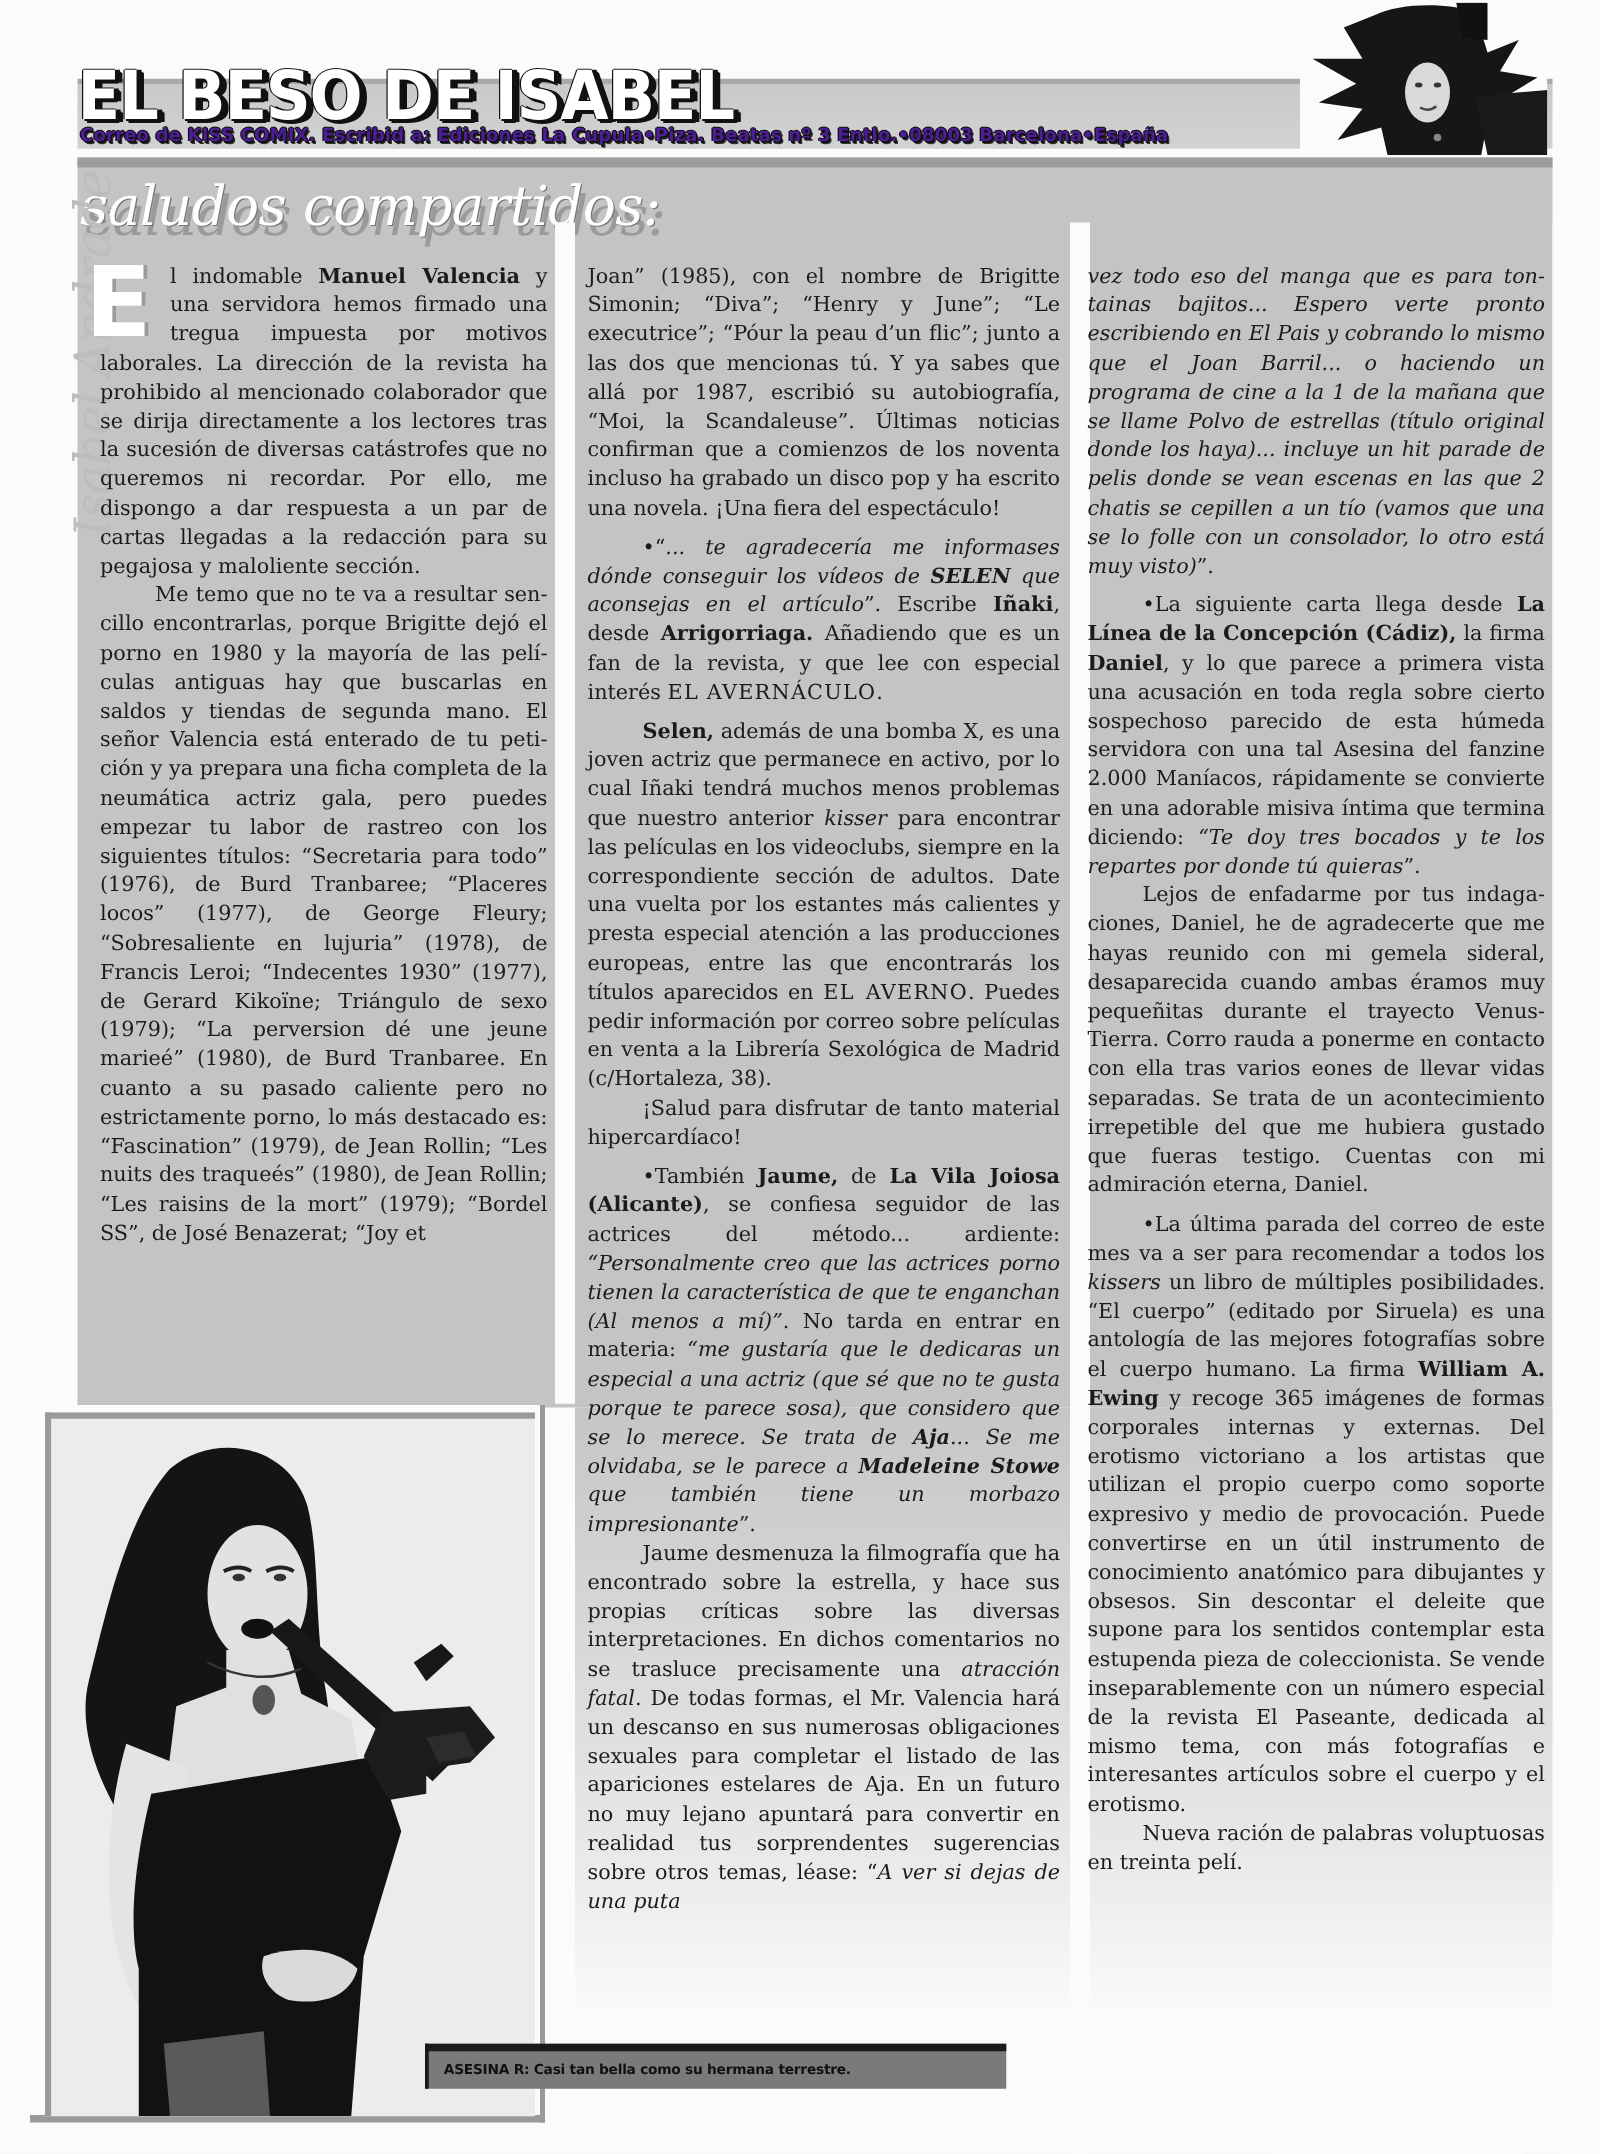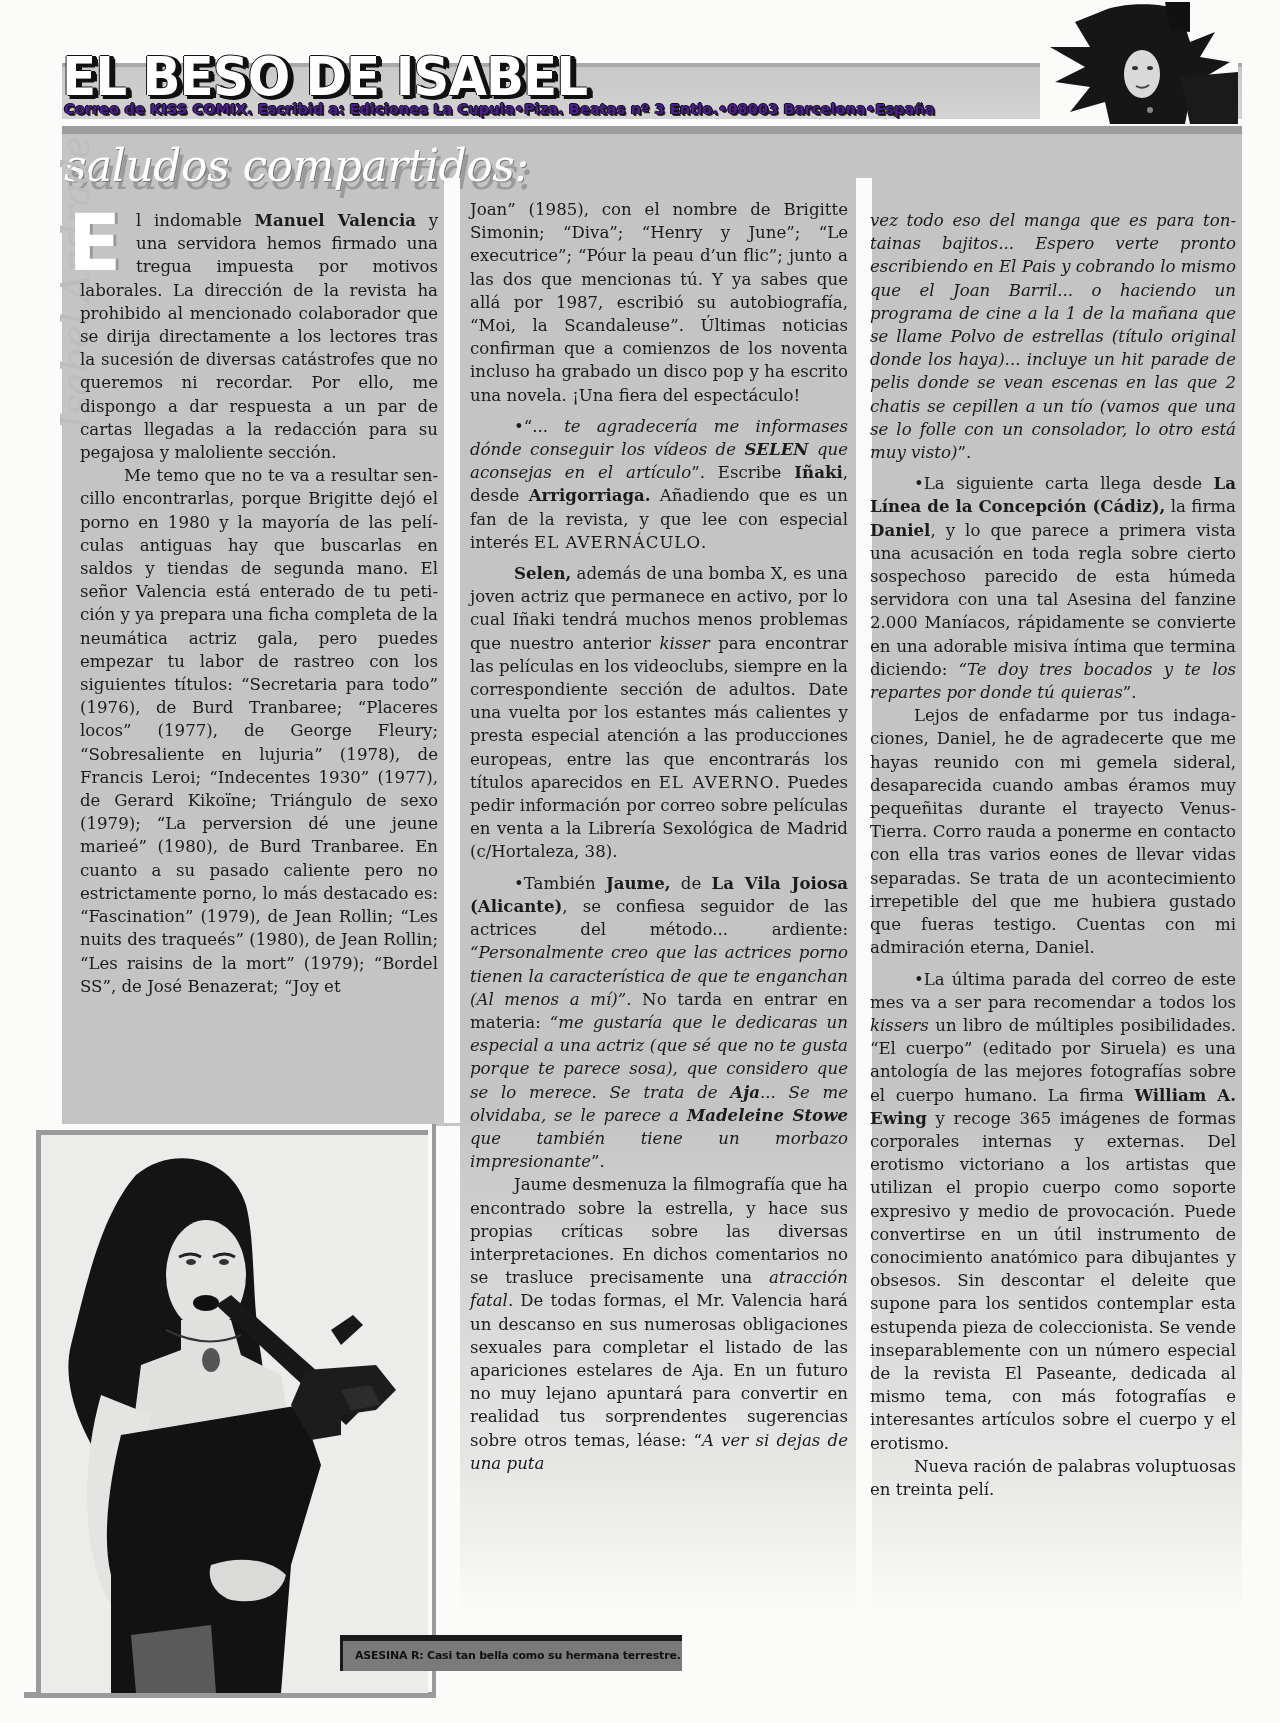--- a/index.html
+++ b/index.html
@@ -71,21 +71,21 @@
   .photo-frame {
     position: absolute; left: 24px; top: 1124px; width: 412px; height: 574px;
     background: #fbfbfa; border-right: 4px solid #9a9a9a; border-bottom: 6px solid #9a9a9a;
   }
   .photo {
     position: absolute; left: 36px; top: 1130px; width: 392px; height: 563px;
     border-left: 5px solid #9a9a9a; border-top: 5px solid #9a9a9a;
     background: #ededeb; overflow: hidden;
   }
   .caption {
-    position: absolute; left: 340px; top: 1635px; width: 342px; height: 36px;
+    position: absolute; left: 340px; top: 1635px; width: 465px; height: 36px;
     background: #7a7a7a; border-top: 6px solid #1a1a1a; border-left: 3px solid #1a1a1a;
     font-family: "DejaVu Sans", sans-serif; font-weight: 700; font-size: 11px;
     color: #111; padding: 8px 0 0 12px; white-space: nowrap; letter-spacing: -0.2px;
   }
 </style>
 </head>
 <body>
 
 <div class="masthead-band"></div>
 <div class="masthead-title">EL BESO DE ISABEL</div>
@@ -116,24 +116,25 @@
 <div class="col-bg" style="left:872px; top:1126px; width:370px; height:490px; background:linear-gradient(#c6c6c6, #e7e7e6 70%, #fbfbfa);"></div>
 
 <div class="col" style="left:80px; top:209px; width:358px;">
   <p>
     <span class="dropcap">E</span>
     <span>l indomable <b>Manuel Valencia</b> y una servidora hemos firmado una tregua impuesta por motivos laborales. La dirección de la revista ha prohibido al mencionado colaborador que se dirija directamente a los lectores tras la suce­sión de diversas catástrofes que no que­remos ni recordar. Por ello, me dispongo a dar respuesta a un par de cartas lle­gadas a la redacción para su pegajosa y maloliente sección.</span>
   </p>
   <p class="indent">Me temo que no te va a resultar sen­cillo encontrarlas, porque Brigitte dejó el porno en 1980 y la mayoría de las pelí­culas antiguas hay que buscarlas en saldos y tiendas de segunda mano. El señor Valencia está enterado de tu peti­ción y ya prepara una ficha completa de la neumática actriz gala, pero puedes empezar tu labor de rastreo con los siguientes títulos: “Secretaria para todo” (1976), de Burd Tranbaree; “Placeres locos” (1977), de George Fleury; “Sobresaliente en lujuria” (1978), de Francis Leroi; “Indecentes 1930” (1977), de Gerard Kikoïne; Triángulo de sexo (1979); “La perversion dé une jeune marieé” (1980), de Burd Tranbaree. En cuanto a su pasado caliente pero no estric­tamente porno, lo más destacado es: “Fascination” (1979), de Jean Rollin; “Les nuits des traqueés” (1980), de Jean Rollin; “Les raisins de la mort” (1979); “Bordel SS”, de José Benazerat; “Joy et</p>
 </div>
 
-<div class="col" style="left:470px; top:198px; width:378px;">
+<div class="col" style="left:470px; top:209px; width:378px;">
   <p>Joan” (1985), con el nombre de Brigitte Simonin; “Diva”; “Henry y June”; “Le executrice”; “Póur la peau d’un flic”; junto a las dos que mencionas tú. Y ya sabes que allá por 1987, escribió su auto­biografía, “Moi, la Scandaleuse”. Últimas noticias confirman que a comienzos de los noventa incluso ha grabado un disco pop y ha escrito una novela. ¡Una fiera del espectáculo!</p>
   <p class="indent gap">•“<i>... te agradecería me informases dónde conseguir los vídeos de <b>SELEN</b> que aconsejas en el artículo</i>”. Escribe <b>Iñaki</b>, desde <b>Arrigorriaga.</b> Añadiendo que es un fan de la revista, y que lee con especial interés <span class="caps">EL AVERNÁCULO</span>.</p>
   <p class="indent gap"><b>Selen,</b> además de una bomba X, es una joven actriz que permanece en activo, por lo cual Iñaki tendrá muchos menos problemas que nuestro anterior <i>kisser</i> para encontrar las películas en los vide­oclubs, siempre en la correspondiente sección de adultos. Date una vuelta por los estantes más calientes y presta espe­cial atención a las producciones euro­peas, entre las que encontrarás los títulos aparecidos en <span class="caps">EL AVERNO</span>. Puedes pedir información por correo sobre pelí­culas en venta a la Librería Sexológica de Madrid (c/Hortaleza, 38).</p>
+  <p class="indent">¡Salud para disfrutar de tanto mate­rial hipercardíaco!</p>
   <p class="indent gap">•También <b>Jaume,</b> de <b>La Vila Joiosa (Alicante)</b>, se confiesa seguidor de las actrices del método... ardiente: <i>“Personalmente creo que las actrices porno tienen la característica de que te enganchan (Al menos a mí)”</i>. No tarda en entrar en materia: <i>“me gustaría que le dedicaras un especial a una actriz (que sé que no te gusta porque te parece sosa), que considero que se lo merece. Se trata de <b>Aja</b>... Se me olvidaba, se le parece a <b>Madeleine Stowe</b> que también tiene un morbazo impresionante</i>”.</p>
   <p class="indent">Jaume desmenuza la filmografía que ha encontrado sobre la estrella, y hace sus propias críticas sobre las diversas interpretaciones. En dichos comenta­rios no se trasluce precisamente una <i>atracción fatal</i>. De todas formas, el Mr. Valencia hará un descanso en sus nume­rosas obligaciones sexuales para com­pletar el listado de las apariciones estelares de Aja. En un futuro no muy lejano apun­tará para convertir en realidad tus sor­prendentes sugerencias sobre otros temas, léase: “<i>A ver si dejas de una puta</i></p>
 </div>
 
 <div class="col" style="left:870px; top:209px; width:366px;">
   <p><i>vez todo eso del manga que es para ton­tainas bajitos... Espero verte pronto escribiendo en El Pais y cobrando lo mismo que el Joan Barril... o haciendo un programa de cine a la 1 de la mañana que se llame Polvo de estrellas (título original donde los haya)... incluye un hit parade de pelis donde se vean escenas en las que 2 chatis se cepillen a un tío (vamos que una se lo folle con un con­solador, lo otro está muy visto)</i>”.</p>
   <p class="indent gap">•La siguiente carta llega desde <b>La Línea de la Concepción (Cádiz),</b> la firma <b>Daniel</b>, y lo que parece a primera vista una acusación en toda regla sobre cierto sospechoso parecido de esta húmeda servidora con una tal Asesina del fanzine 2.000 Maníacos, rápidamente se con­vierte en una adorable misiva íntima que termina diciendo: <i>“Te doy tres bocados y te los repartes por donde tú quieras</i>”.</p>
   <p class="indent">Lejos de enfadarme por tus indaga­ciones, Daniel, he de agradecerte que me hayas reunido con mi gemela sideral, desaparecida cuando ambas éramos muy pequeñitas durante el trayecto Venus-Tierra. Corro rauda a ponerme en con­tacto con ella tras varios eones de llevar vidas separadas. Se trata de un aconte­cimiento irrepetible del que me hubiera gustado que fueras testigo. Cuentas con mi admiración eterna, Daniel.</p>
   <p class="indent gap">•La última parada del correo de este mes va a ser para recomendar a todos los <i>kissers</i> un libro de múltiples posibi­lidades. “El cuerpo” (editado por Siruela) es una antología de las mejores foto­grafías sobre el cuerpo humano. La firma <b>William A. Ewing</b> y recoge 365 imáge­nes de formas corporales internas y externas. Del erotismo victoriano a los artistas que utilizan el propio cuerpo como soporte expresivo y medio de pro­vocación. Puede convertirse en un útil instrumento de conocimiento anatómi­co para dibujantes y obsesos. Sin des­contar el deleite que supone para los sentidos contemplar esta estupenda pieza de coleccionista. Se vende inseparable­mente con un número especial de la revista El Paseante, dedicada al mismo tema, con más fotografías e interesan­tes artículos sobre el cuerpo y el ero­tismo.</p>
   <p class="indent">Nueva ración de palabras voluptuo­sas en treinta pelí.</p>

